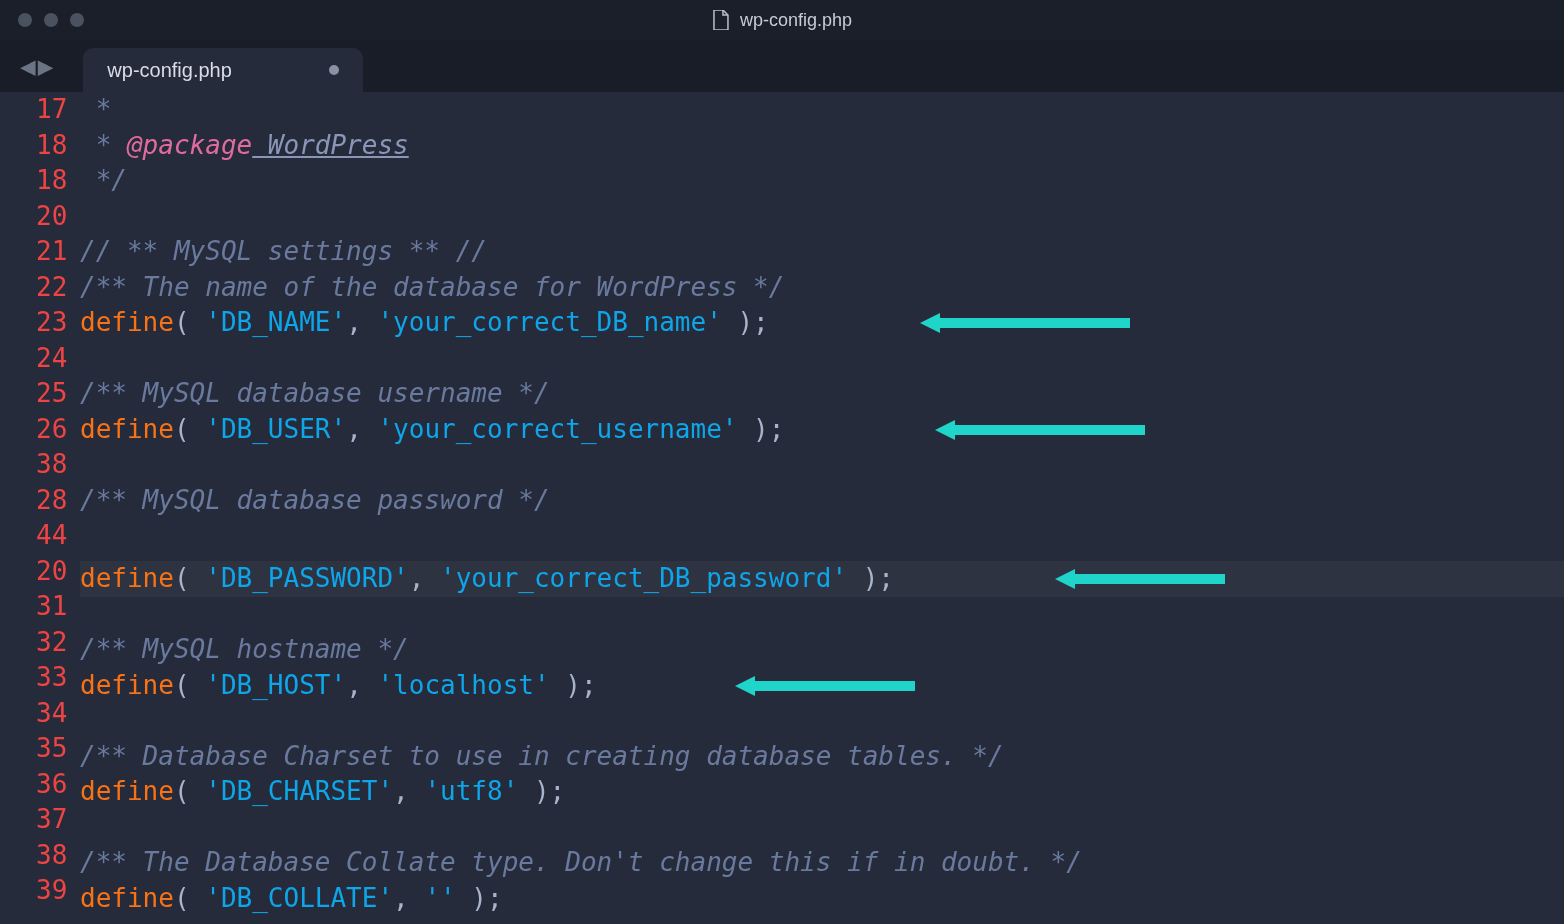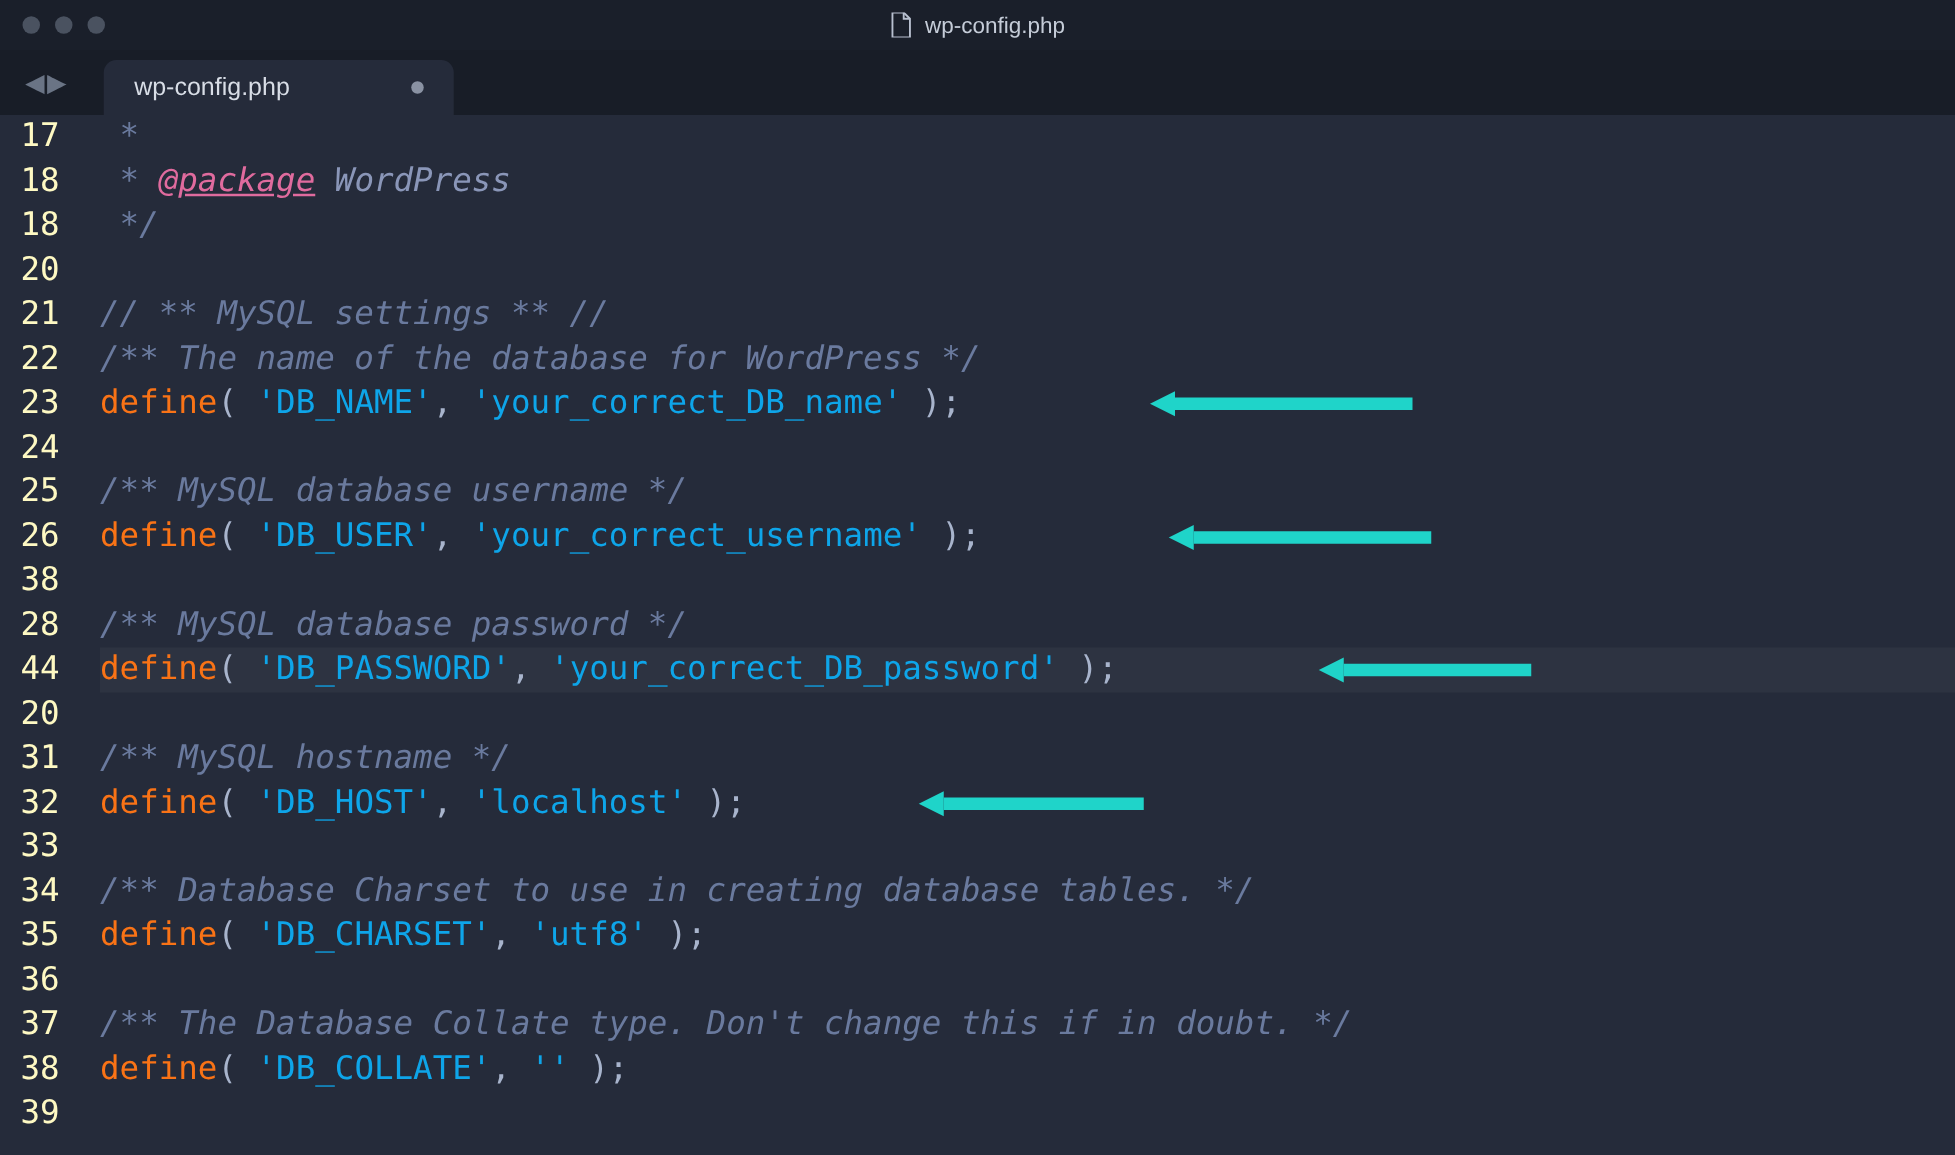--- a/index.html
+++ b/index.html
@@ -91,44 +91,46 @@
     }
     .editor {
       background: #252b3a;
       height: calc(100% - 92px);
       display: flex;
       font-size: 26px;
       line-height: 35.5px;
     }
     .gutter {
       width: 80px;
-      text-align: center;
+      text-align: left;
       padding-right: 16px;
-      color: #fef9c3;
+      color: #ef4444;
       user-select: none;
       flex-shrink: 0;
+      padding-left: 36px;
     }
     .line-num {
       height: 35.5px;
     }
     .code {
       flex: 1;
       white-space: pre;
       position: relative;
     }
     .code-line {
       height: 35.5px;
       position: relative;
     }
     .code-line.highlighted {
       background: rgba(255,255,255,0.04);
+      margin-top: 43px;
     }
     .tk-comment { color: #6a7a9e; font-style: italic; }
-    .tk-tag { color: #e06b9e; font-style: italic; text-decoration: underline; }
-    .tk-tagval { color: #8a96b8; font-style: italic; }
+    .tk-tag { color: #e06b9e; font-style: italic; }
+    .tk-tagval { color: #8a96b8; font-style: italic; text-decoration: underline; }
     .tk-keyword { color: #f97316; }
     .tk-string { color: #0ea5e9; }
     .tk-punc { color: #a8b4cc; }
     .arrow-annotation {
       position: absolute;
       display: flex;
       align-items: center;
       pointer-events: none;
     }
     .arrow-head {

